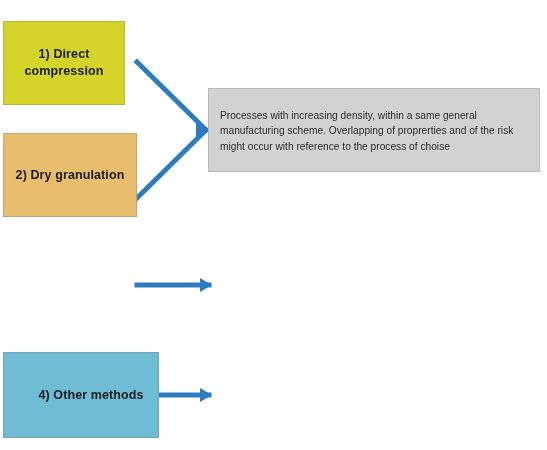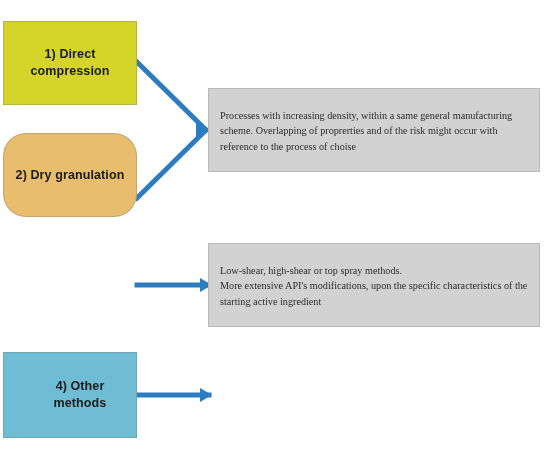--- a/index.html
+++ b/index.html
@@ -50,21 +50,20 @@
     font-size: 10.2px;
     line-height: 1.52;
     padding: 10px 11px 8px 11px;
     display: flex;
     align-items: center;
   }
   .desc-text {
     display: block;
     width: 100%;
     white-space: pre-line;
-    font-family: Liberation Serif, serif;
   }
 </style>
 </head>
 <body>
 
 <div id="diagram">
 
   <svg class="conn-layer" viewBox="0 0 547 450" width="547" height="450" xmlns="http://www.w3.org/2000/svg">
     <g fill="none" stroke="#2e7cc0" stroke-width="5" stroke-linecap="square">
       <line x1="137" y1="62" x2="206" y2="130"></line>
@@ -72,31 +71,27 @@
       <line x1="137" y1="285" x2="209" y2="285"></line>
       <line x1="137" y1="395" x2="209" y2="395"></line>
     </g>
     <g fill="#2e7cc0">
       <polygon points="196,120 210,130 196,140"></polygon>
       <polygon points="200,278 212,285 200,292"></polygon>
       <polygon points="200,388 212,395 200,402"></polygon>
     </g>
   </svg>
 
-  <div class="cat-box" style="left: 3px; top: 21px; width: 134px; height: 84px; background: rgb(212, 212, 42); white-space: pre-line;">1) Direct
+  <div class="cat-box" style="left: 3px; top: 21px; width: 122px; height: 84px; background: rgb(212, 212, 42); white-space: pre-line;">1) Direct
 compression</div>
 
-  <div class="cat-box" style="left:3px; top:133px; width:134px; height:84px; background:#e8bd6d;border-radius:23px;">2) Dry granulation</div>
+  <div class="cat-box" style="left:3px; top:133px; width:134px; height:84px; background:#e8bd6d;">2) Dry granulation</div>
 
 
-  <div class="cat-box" style="left:3px; top:352px; width:134px; height:86px; background:#6ebdd4;padding-left:28px;">4) Other methods</div>
+  <div class="cat-box" style="left:3px; top:352px; width:156px; height:86px; background:#6ebdd4;padding-left:28px;">4) Other methods</div>
 
   <div class="desc-box" style="left:208px; top:88px; width:332px; height:84px;">
     <span class="desc-text">Processes with increasing density, within a same general manufacturing scheme. Overlapping of proprerties and of the risk might occur with reference to the process of choise</span>
   </div>
 
-  <div class="desc-box" style="left:208px; top:243px; width:332px; height:84px;">
-    <span class="desc-text" style="white-space: pre-line;">Low-shear, high-shear or top spray methods.
-More extensive API's modifications, upon the specific characteristics of the starting active ingredient</span>
-  </div>
 
 
 </div>
 
 </body></html>

